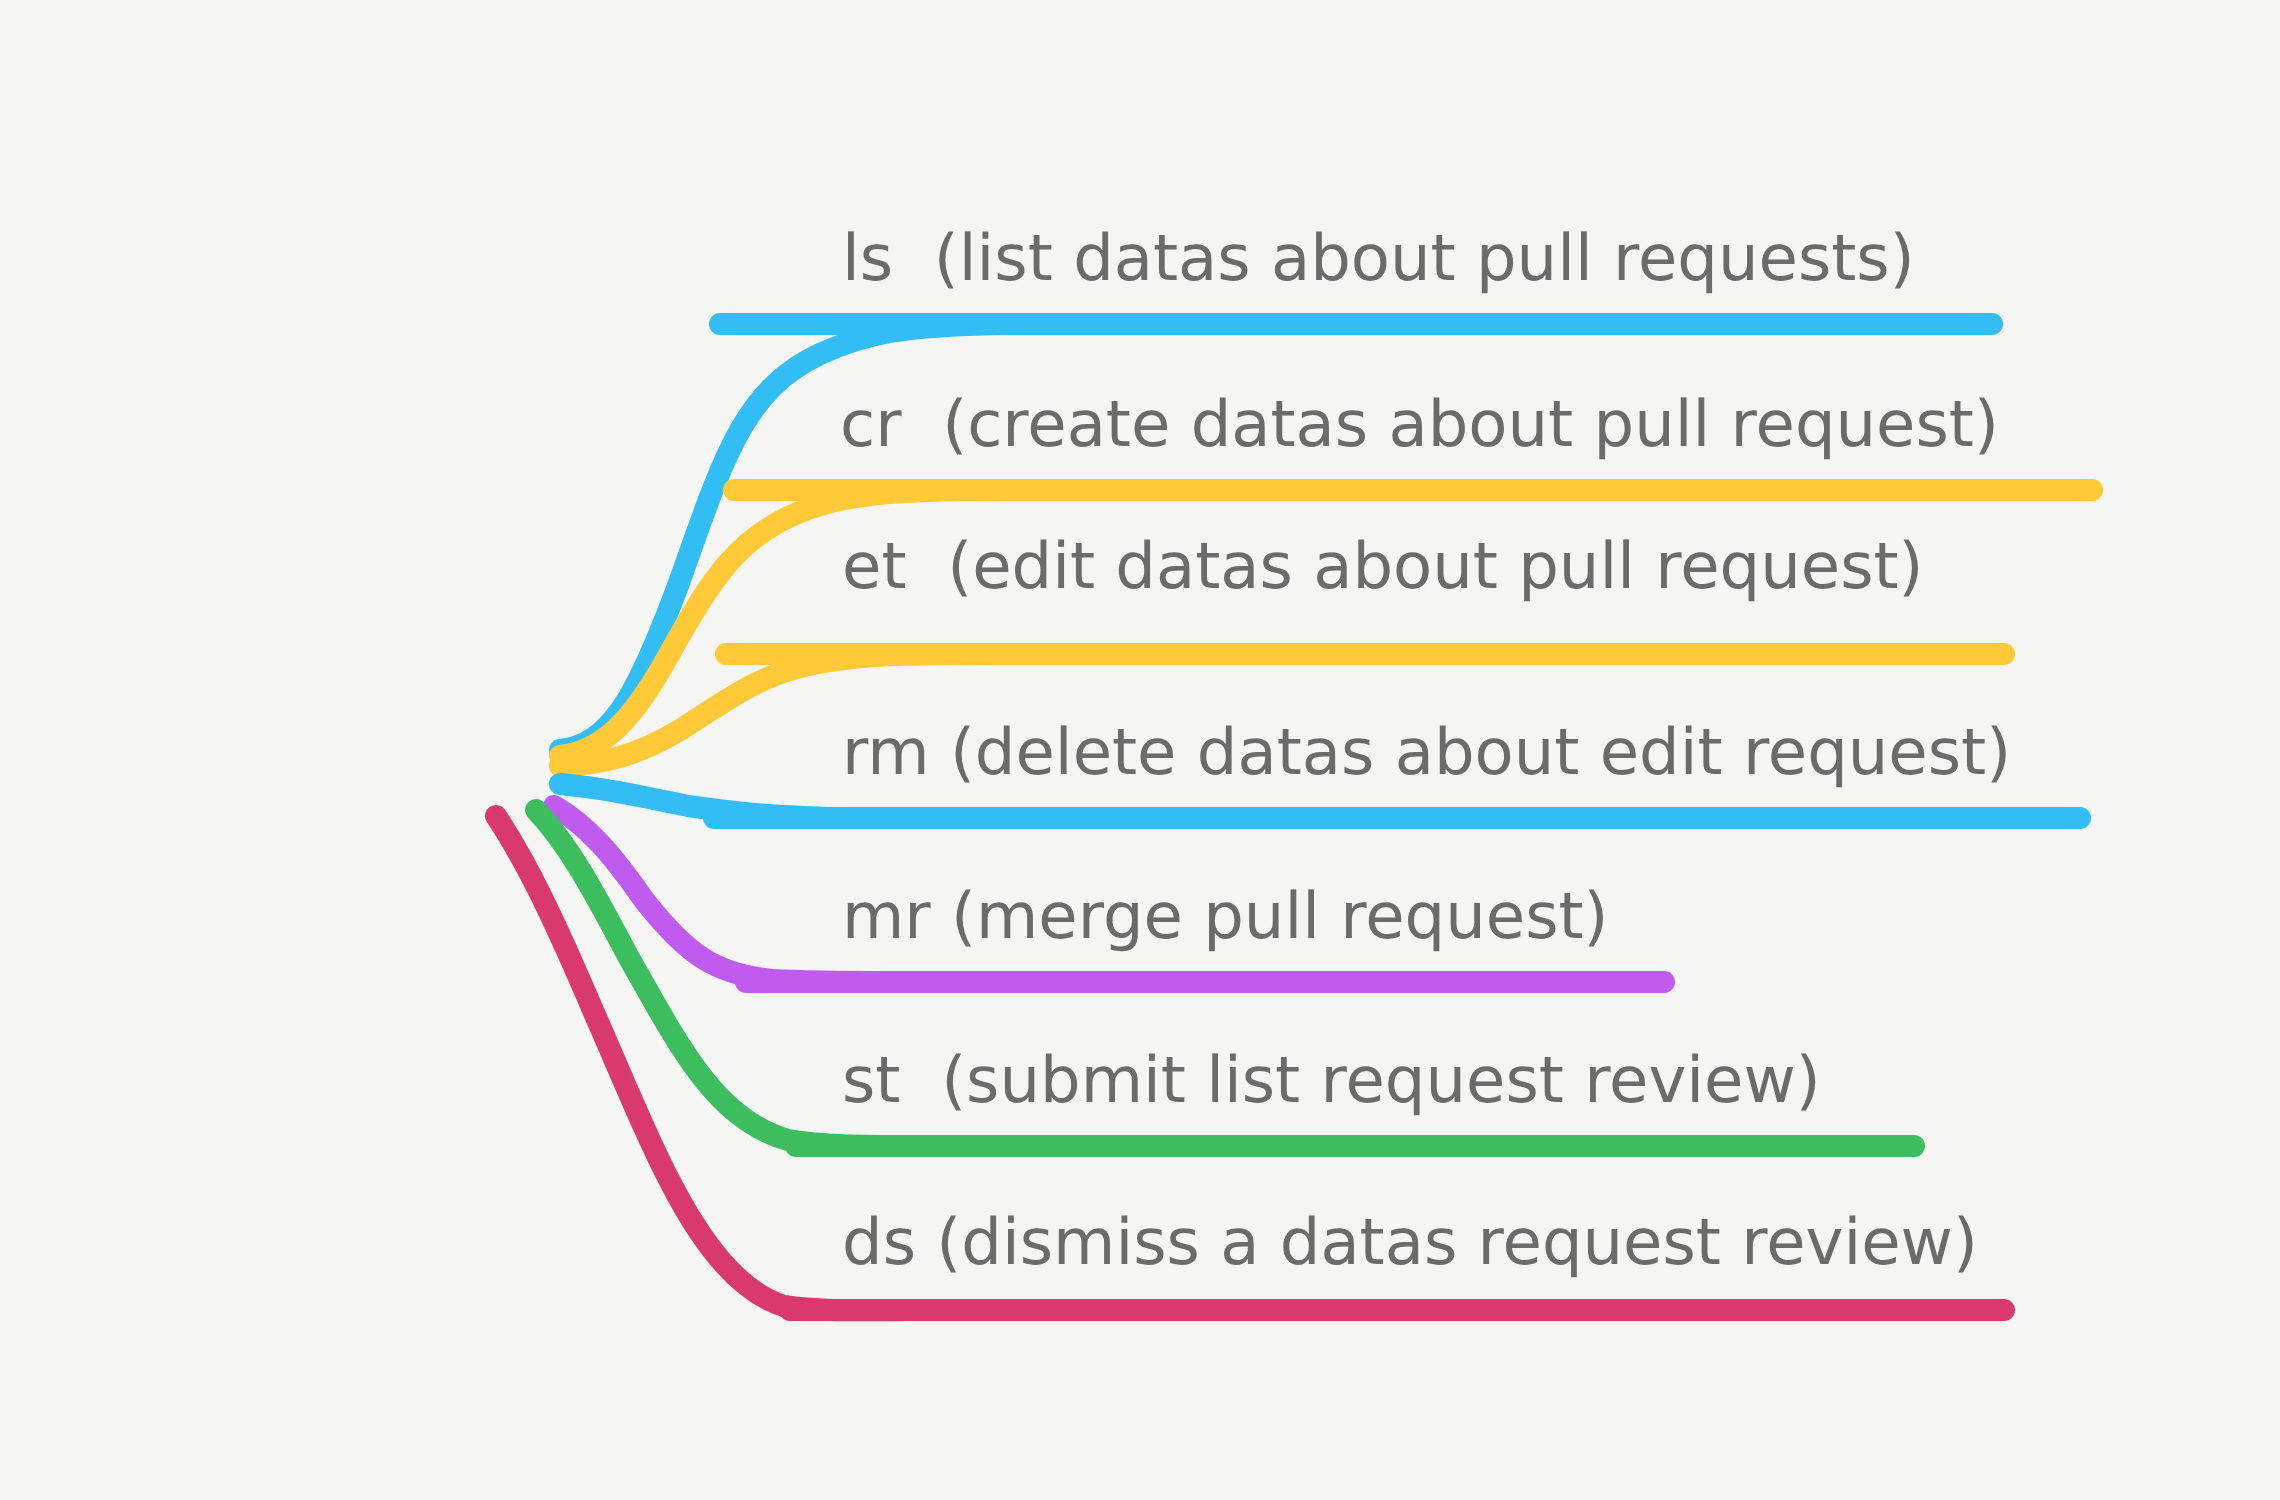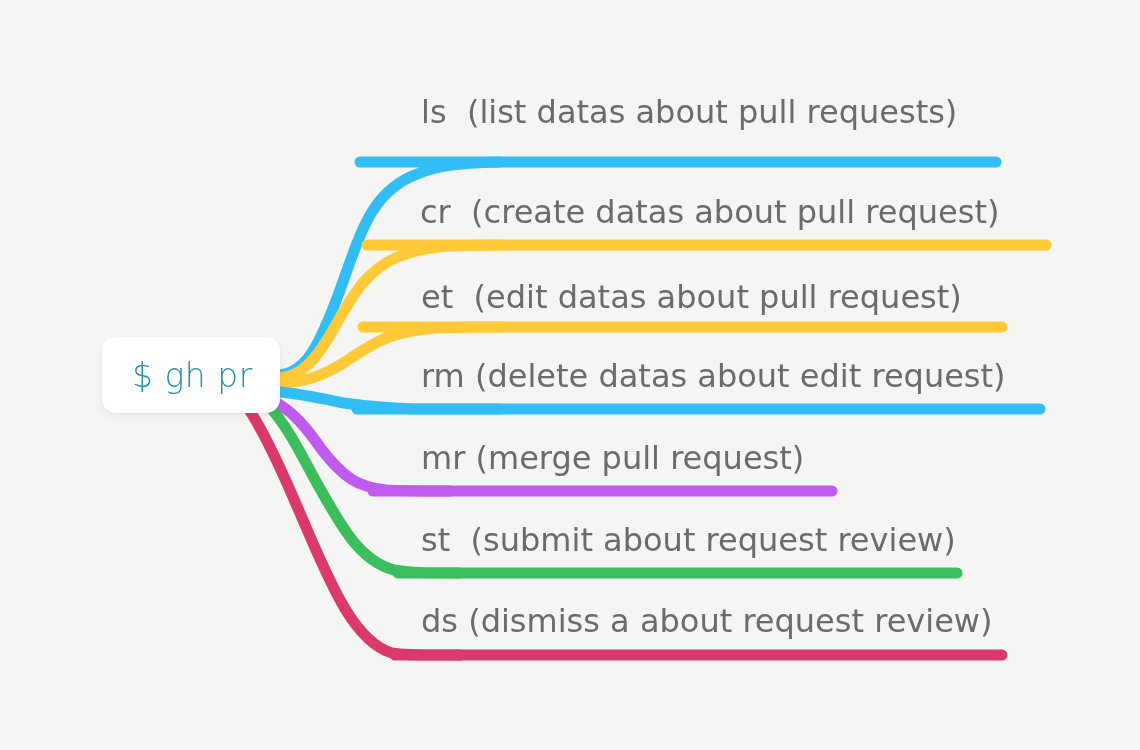--- a/index.html
+++ b/index.html
@@ -98,27 +98,24 @@
         <line x1="360" y1="162" x2="996" y2="162" stroke="#33bdf5" stroke-width="11" stroke-linecap="round"></line>
         <line x1="367" y1="245" x2="1046" y2="245" stroke="#ffc938" stroke-width="11" stroke-linecap="round"></line>
         <line x1="363" y1="327" x2="1002" y2="327" stroke="#ffc938" stroke-width="11" stroke-linecap="round"></line>
         <line x1="357" y1="409" x2="1040" y2="409" stroke="#33bdf5" stroke-width="11" stroke-linecap="round"></line>
         <line x1="373" y1="491" x2="832" y2="491" stroke="#c05bf0" stroke-width="11" stroke-linecap="round"></line>
         <line x1="398" y1="573" x2="957" y2="573" stroke="#3dbe5e" stroke-width="11" stroke-linecap="round"></line>
         <line x1="395" y1="655" x2="1002" y2="655" stroke="#d93a6b" stroke-width="11" stroke-linecap="round"></line>
       </g>
   </svg>
 
-  <div class="root-node">
-    <span class="root-node-label">$ gh pr</span>
-  </div>
 
   <div id="leaf-labels">
-      <div class="leaf-label" style="left: 421px; top: 96px;">ls  (list datas about pull requests)</div>
+      <div class="leaf-label" style="left: 421px; top: 113px;">ls  (list datas about pull requests)</div>
       <div class="leaf-label" style="left: 420px; top: 196px;">cr  (create datas about pull request)</div>
-      <div class="leaf-label" style="left: 421px; top: 281px;">et  (edit datas about pull request)</div>
+      <div class="leaf-label" style="left: 421px; top: 267px;">et  (edit datas about pull request)</div>
       <div class="leaf-label" style="left: 421px; top: 360px;">rm (delete datas about edit request)</div>
       <div class="leaf-label" style="left: 421px; top: 442px; text-align: right;">mr (merge pull request)</div>
-      <div class="leaf-label" style="left: 421px; top: 524px;">st  (submit about request review)</div>
-      <div class="leaf-label" style="left: 421px; top: 605px;">ds (dismiss a about request review)</div>
+      <div class="leaf-label" style="left: 421px; top: 524px;">st  (submit list request review)</div>
+      <div class="leaf-label" style="left: 421px; top: 605px;">ds (dismiss a datas request review)</div>
     </div>
 
 </div>
 
 </body></html>

